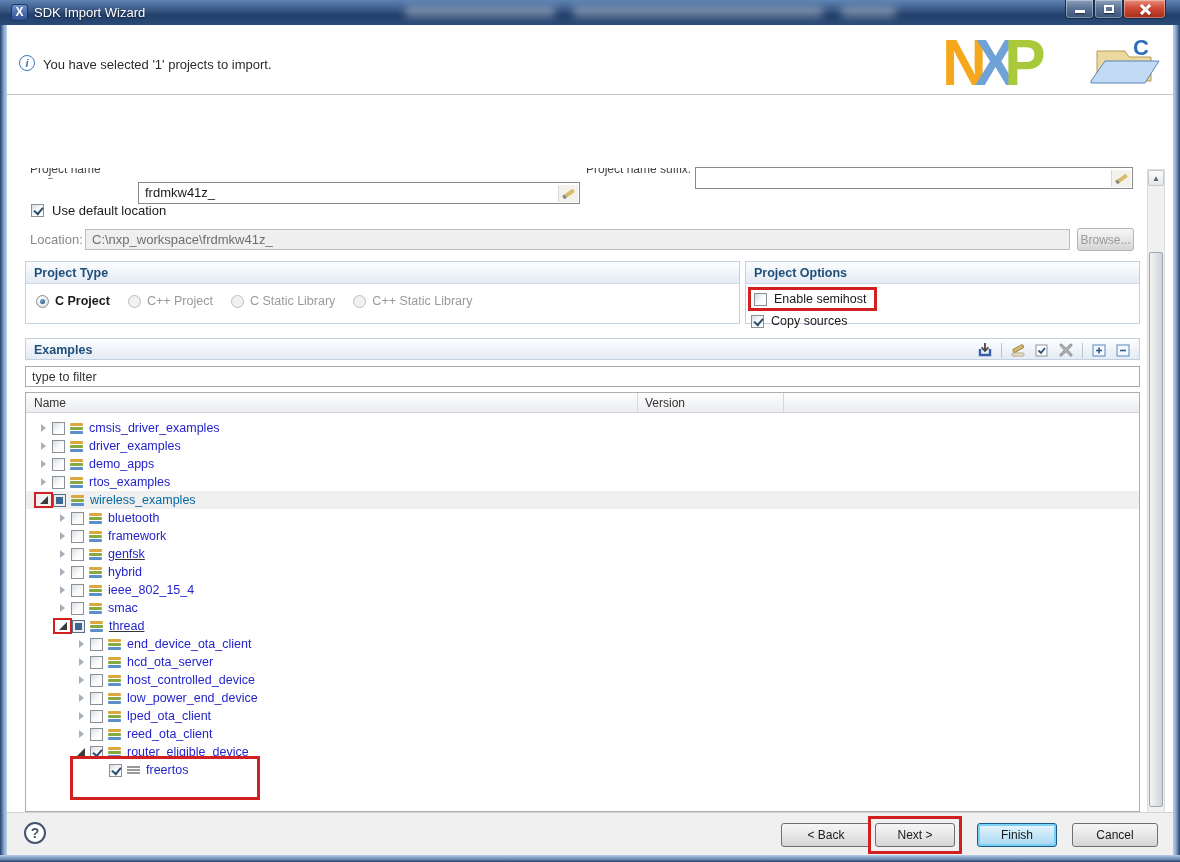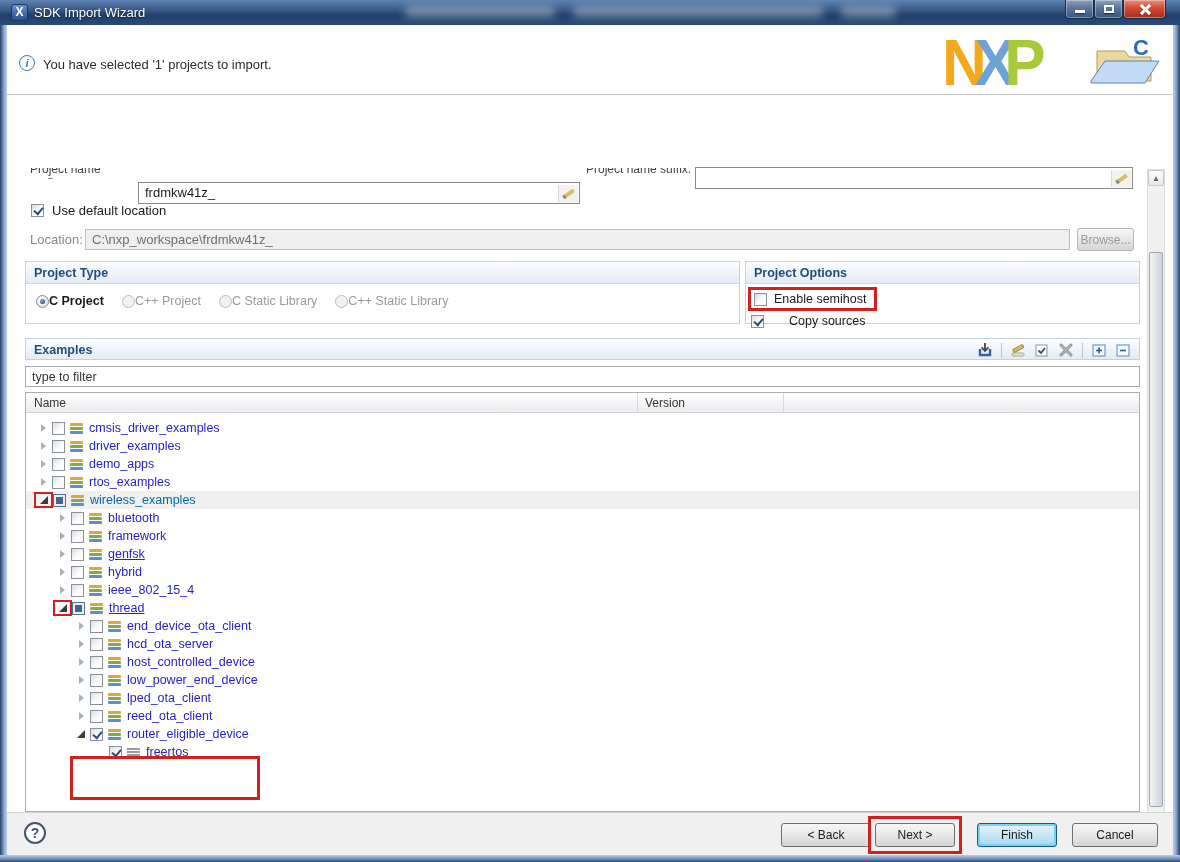--- a/index.html
+++ b/index.html
@@ -67,21 +67,21 @@
 
   
   .group { position:absolute; border:1px solid #c3d0e0; background:#fff; }
   .group-hd { height:22px; background:linear-gradient(#fcfdfe,#e4ebf4); border-bottom:1px solid #cdd9e6;
               color:#1e4e79; font-weight:bold; font-size:12.5px; padding:4px 0 0 8px; }
   .radio { position:relative; display:inline-block; width:13px; height:13px; border:1px solid #8e8e8e; border-radius:50%;
            background:radial-gradient(circle at 35% 30%, #fff, #d8dde2); vertical-align:middle; }
   .radio.sel::after { content:""; position:absolute; left:3px; top:3px; width:5px; height:5px; border-radius:50%;
            background:radial-gradient(circle at 35% 30%, #7aa8d8, #1e3f66); }
   .radio.dis { border-color:#bdbdbd; background:#f1f1f1; }
-  .opt-row { display:inline-flex; align-items:flex-end; }
+  .opt-row { display:inline-flex; align-items:flex-end; gap:6px; }
   .opt-label { font-size:12.5px; color:#1a1a1a; }
   .opt-label.dis { color:#9a9a9a; }
 
   .red-box { border:3px solid #d21f1f; }
 
   
   .toolbar { position:absolute; right:8px; top:3px; display:flex; align-items:center; gap:8px; }
   .tb-sep { width:1px; height:15px; background:#b8c4d4; }
   .tb-ico { width:16px; height:16px; position:relative; }
   .filter { position:absolute; left:0px; top:28px; width:1115px; height:21px; border:1px solid #aaa;
@@ -231,21 +231,21 @@
           </div>
       </div>
 
       <div class="group" style="left:738px; top:165px; width:395px; height:63px;">
         <div class="group-hd">Project Options</div>
         <div id="project-options-col" style="position:absolute; left:2px; top:24px;">
             <div class="red-box" style="display: flex; align-items: center; gap: 7px; margin: 1px 0px; padding: 2px 8px 2px 3px; width: max-content;">
               <span class="cb"></span>
               <span class="opt-label">Enable semihost</span>
             </div>
-            <div style="display: flex; align-items: center; gap: 25px; margin: 1px 0px; padding: 2px 8px 2px 3px; width: max-content;">
+            <div style="display: flex; align-items: center; gap: 7px; margin: 1px 0px; padding: 2px 8px 2px 3px; width: max-content;">
               <span class="cb checked"></span>
               <span class="opt-label">Copy sources</span>
             </div>
           </div>
       </div>
 
       <div class="group" style="left:18px; top:242px; width:1115px; height:478px; border:none;">
         <div class="group-hd" style="border:1px solid #c3d0e0; position:relative;">
           <span>Examples</span>
           <div class="toolbar">
@@ -413,20 +413,32 @@
                   <span class="arrow collapsed"></span>
                 </span>
                 <span class="cb tree-cb "></span>
                 <span class="cat-icon">
                   <i></i>
                   <i></i>
                   <i></i>
                 </span>
                 <span class="tree-label">ieee_802_15_4</span>
               </div>
+              <div class="tree-row" style="padding-left: 27px;">
+                <span class="arrow-wrap">
+                  <span class="arrow collapsed"></span>
+                </span>
+                <span class="cb tree-cb "></span>
+                <span class="cat-icon">
+                  <i></i>
+                  <i></i>
+                  <i></i>
+                </span>
+                <span class="tree-label">smac</span>
+              </div>
               <div class="tree-row" style="padding-left: 27px; text-decoration: underline;">
                 <span class="arrow-wrap annotated">
                   <span class="arrow expanded"></span>
                 </span>
                 <span class="cb tree-cb partial"></span>
                 <span class="cat-icon">
                   <i></i>
                   <i></i>
                   <i></i>
                 </span>

